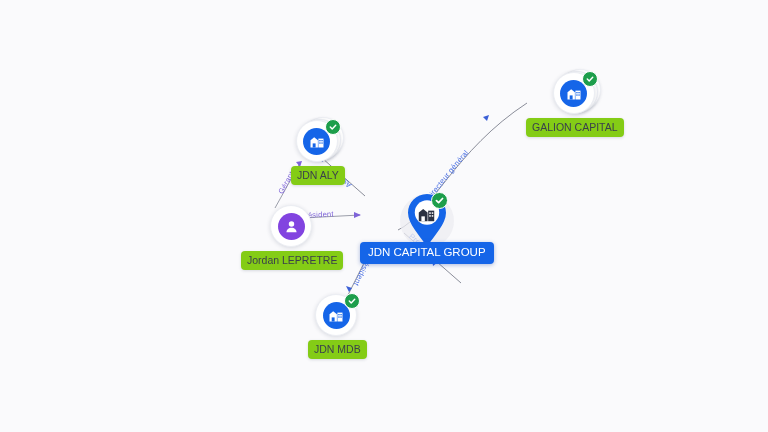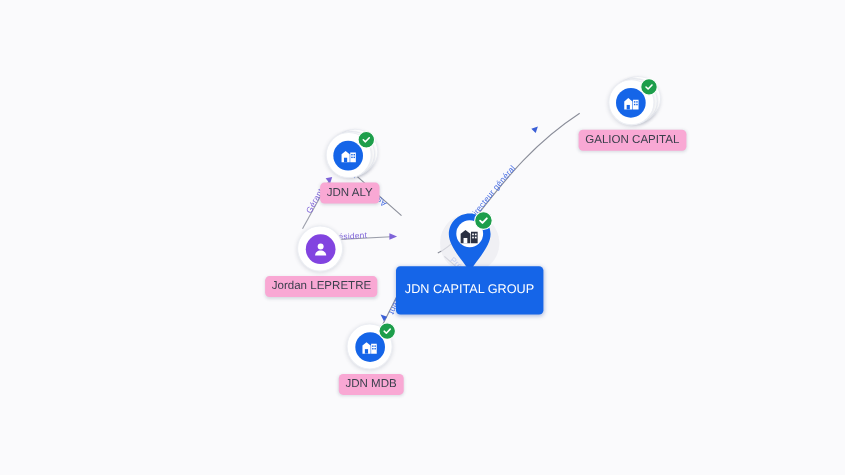--- a/index.html
+++ b/index.html
@@ -84,21 +84,21 @@
     border: 1.6px solid #ffffff;
     display: flex;
     align-items: center;
     justify-content: center;
     z-index: 5;
   }
   .verified svg { display:block; }
   
   .node-label {
     margin-top: 2px;
-    background: #f9a8d4;
+    background: #84cc16;
     color: #3a3f4c;
     font-size: 10.5px;
     line-height: 1;
     padding: 4px 6px;
     border-radius: 4px;
     white-space: nowrap;
     box-shadow: 0 1px 3px rgba(40,50,80,0.16);
   }
   
   .pin-node {
@@ -147,21 +147,21 @@
     align-items: center;
     justify-content: center;
     z-index: 6;
   }
   .pin-label {
     margin-top: -8px;
     background: #1565e8;
     color: #ffffff;
     font-size: 11.5px;
     line-height: 1;
-    padding: 16px 8px;
+    padding: 5px 8px;
     border-radius: 4px;
     white-space: nowrap;
     box-shadow: 0 1px 4px rgba(20,60,160,0.35);
     position: relative;
     z-index: 7;
   }
   
   .edge-label-text {
     font-family: "Liberation Sans", sans-serif;
     font-size: 7.6px;

